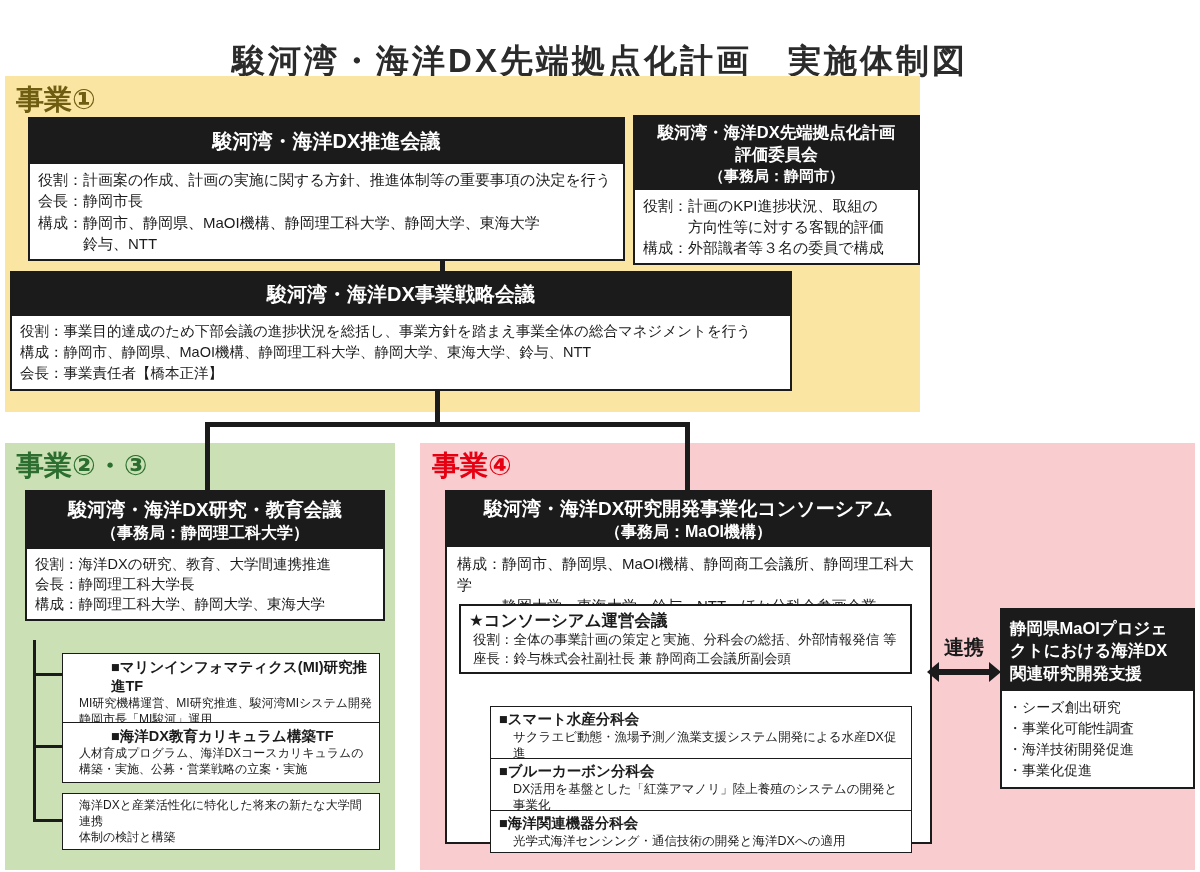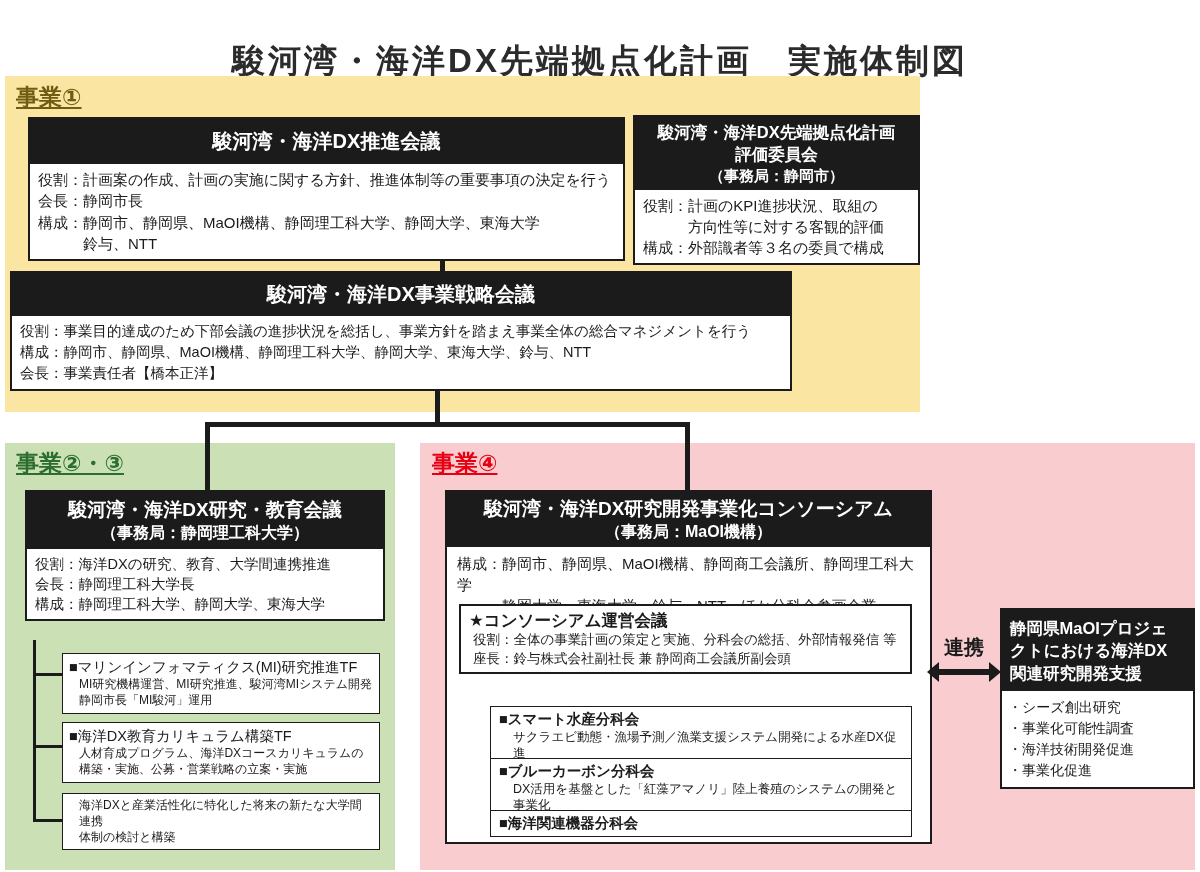--- a/index.html
+++ b/index.html
@@ -9,31 +9,31 @@
   }
   .abs{position:absolute;}
   .page-title{
     left:0;top:9px;width:100%;text-align:center;
     font-size:33px;font-weight:bold;color:#2b2b2b;letter-spacing:3px;margin-top:30px;
   }
   .panel{position:absolute;}
   .panel-yellow{left:5px;top:76px;width:915px;height:336px;background:#FBE5A2;}
   .panel-green{left:5px;top:443px;width:390px;height:427px;background:#CBE0B4;}
   .panel-pink{left:420px;top:443px;width:775px;height:427px;background:#F9CDD0;}
-  .grouplabel{position:absolute;font-size:23px;font-weight:bold;line-height:1.1;text-decoration:underline;}
+  .grouplabel{position:absolute;font-size:28px;font-weight:bold;line-height:1.1;}
   .label1{left:16px;top:85px;color:#6F5E12;}
   .label23{left:16px;top:451px;color:#2B6E2F;}
   .label4{left:432px;top:451px;color:#E60012;}
   .conn{position:absolute;background:#1b1b1b;}
   .orgbox{position:absolute;background:#ffffff;border:2px solid #1b1b1b;box-sizing:border-box;}
   .orghead{background:#1b1b1b;color:#ffffff;font-weight:bold;text-align:center;}
   .orgbody{background:#ffffff;}
   .bodyline{white-space:pre-line;}
   .tfbox{position:absolute;left:62px;width:318px;background:#ffffff;border:1.5px solid #1b1b1b;box-sizing:border-box;padding:4px 6px;}
-  .tftitle{font-size:14.5px;font-weight:normal;line-height:1.3;}
+  .tftitle{font-size:14.5px;font-weight:bold;line-height:1.3;margin-left:42px;}
   .tfdesc{font-size:12px;line-height:1.32;padding-left:10px;white-space:pre-line;}
   .subbox{position:absolute;left:490px;width:422px;background:#ffffff;border:1.5px solid #1b1b1b;box-sizing:border-box;padding:3px 8px;}
   .subtitle{font-size:14.5px;font-weight:bold;line-height:1.3;}
   .subdesc{font-size:12.5px;line-height:1.3;padding-left:14px;white-space:pre-line;}
   
   .boxA{left:28px;top:117px;width:597px;}
   .boxA .orghead{font-size:20px;padding:9px 0;}
   .boxA .orgbody{padding:5px 8px;font-size:15px;line-height:1.42;}
   
   .boxB{left:633px;top:115px;width:287px;}
@@ -187,20 +187,21 @@
   <div class="subbox" style="top:706px;">
     <div class="subtitle">■スマート水産分科会</div>
     <div class="subdesc">サクラエビ動態・漁場予測／漁業支援システム開発による水産DX促進</div>
   </div>
   <div class="subbox" style="top:758px;">
     <div class="subtitle">■ブルーカーボン分科会</div>
     <div class="subdesc">DX活用を基盤とした「紅藻アマノリ」陸上養殖のシステムの開発と事業化</div>
   </div>
   <div class="subbox" style="top:810px;">
     <div class="subtitle">■海洋関連機器分科会</div>
+    <div class="subdesc">光学式海洋センシング・通信技術の開発と海洋DXへの適用</div>
   </div>
 
   <div class="abs linklabel">連携</div>
   <svg class="abs linkarrow" width="76" height="28" viewBox="0 0 76 28">
     <line x1="10" y1="14" x2="66" y2="14" stroke="#1b1b1b" stroke-width="6"></line>
     <polygon points="13,4 13,24 1,14" fill="#1b1b1b"></polygon>
     <polygon points="63,4 63,24 75,14" fill="#1b1b1b"></polygon>
   </svg>
 
   <div class="orgbox boxG">

